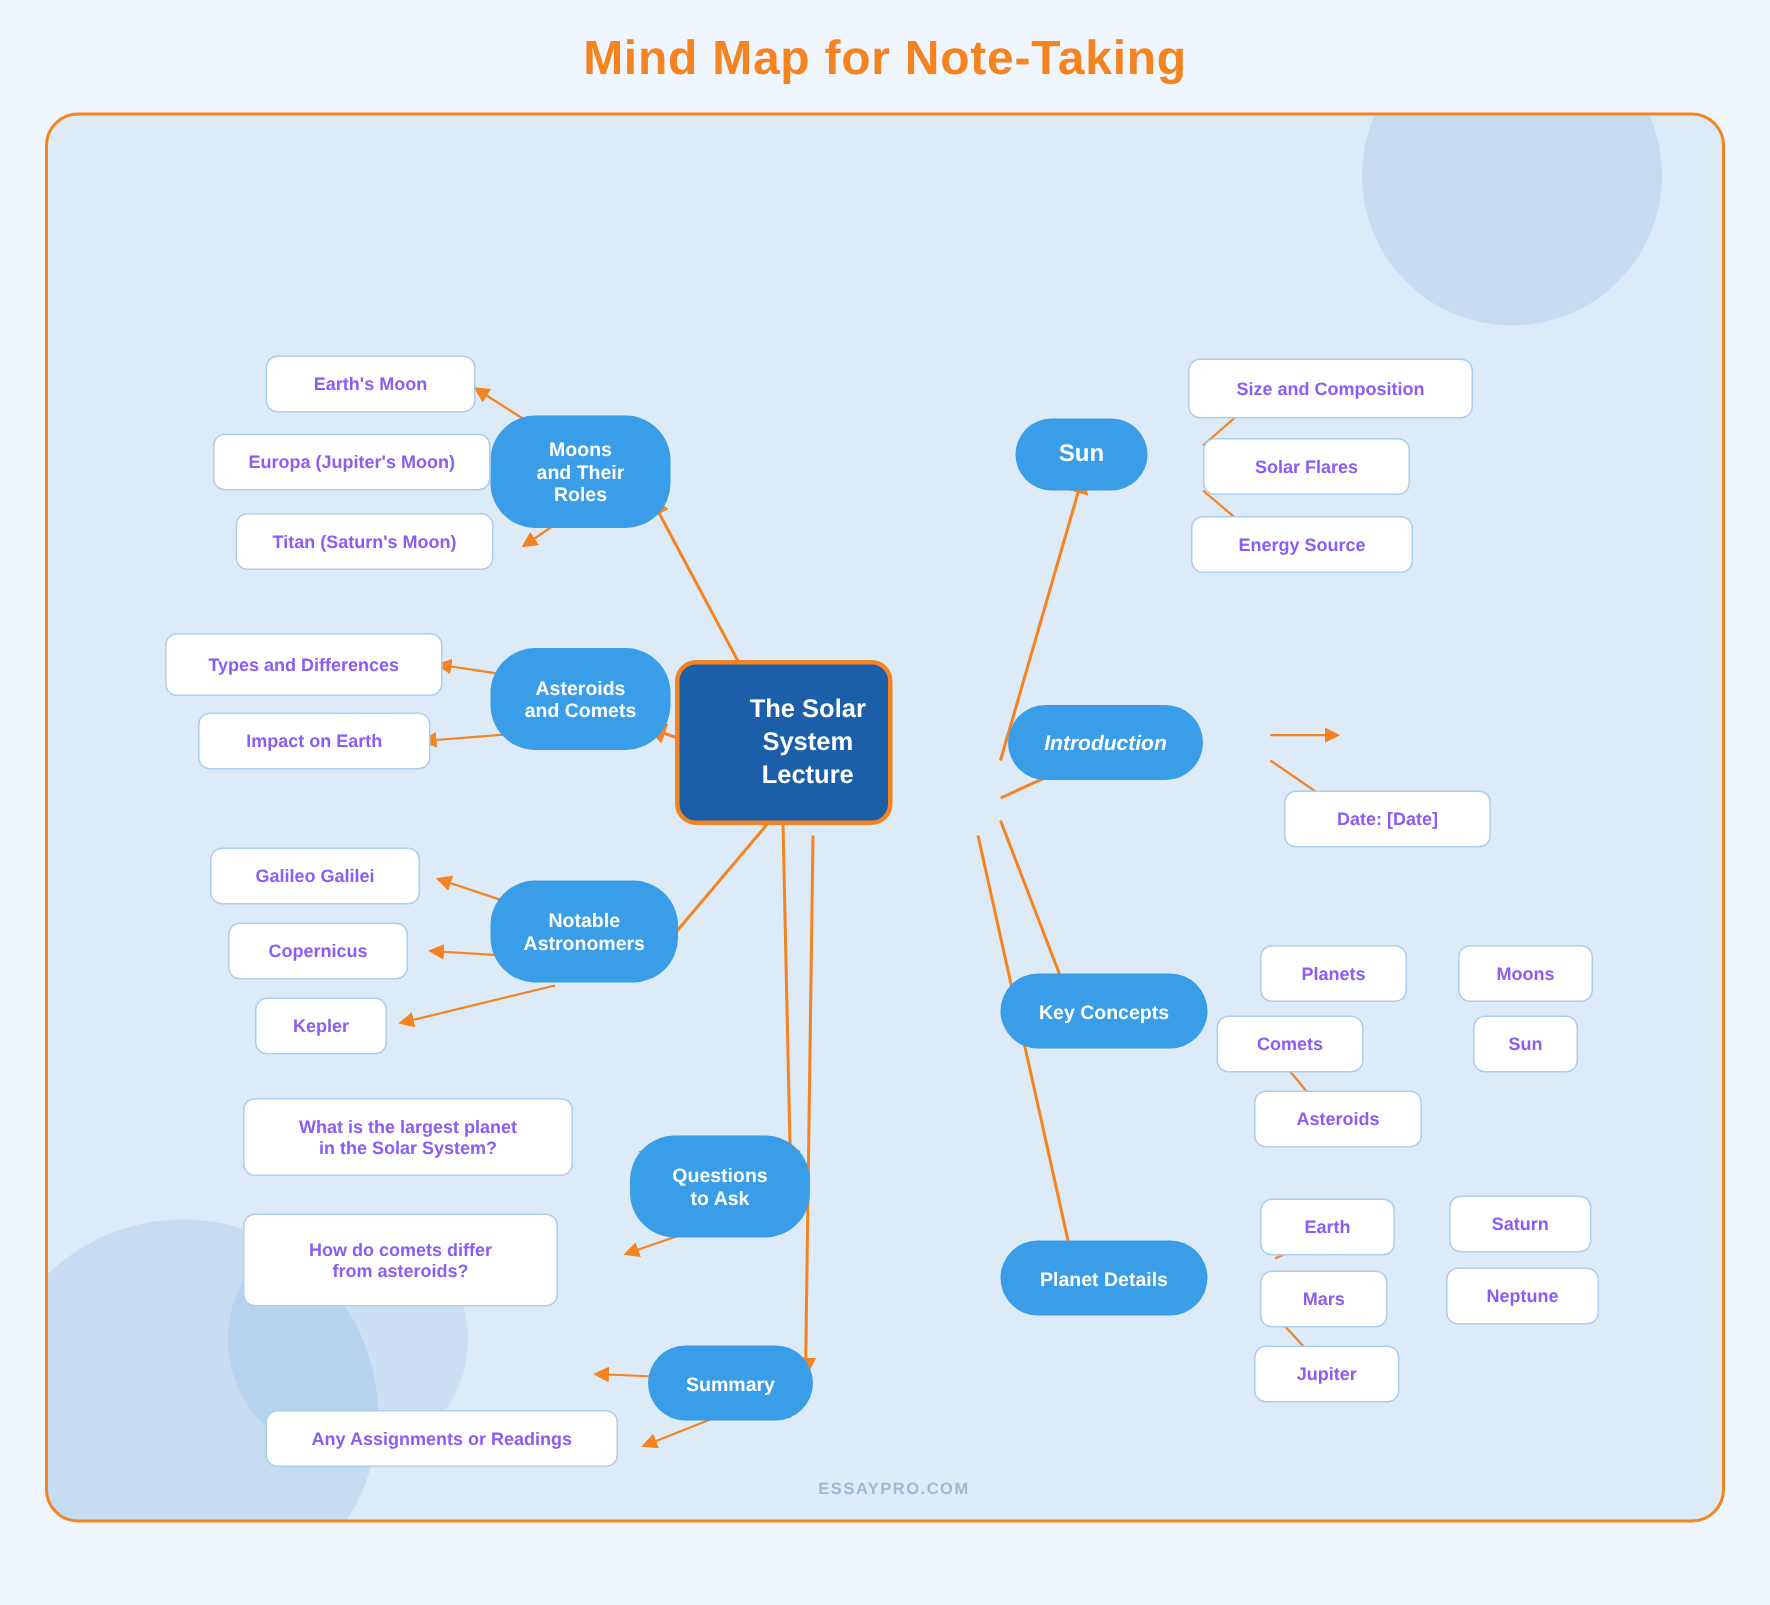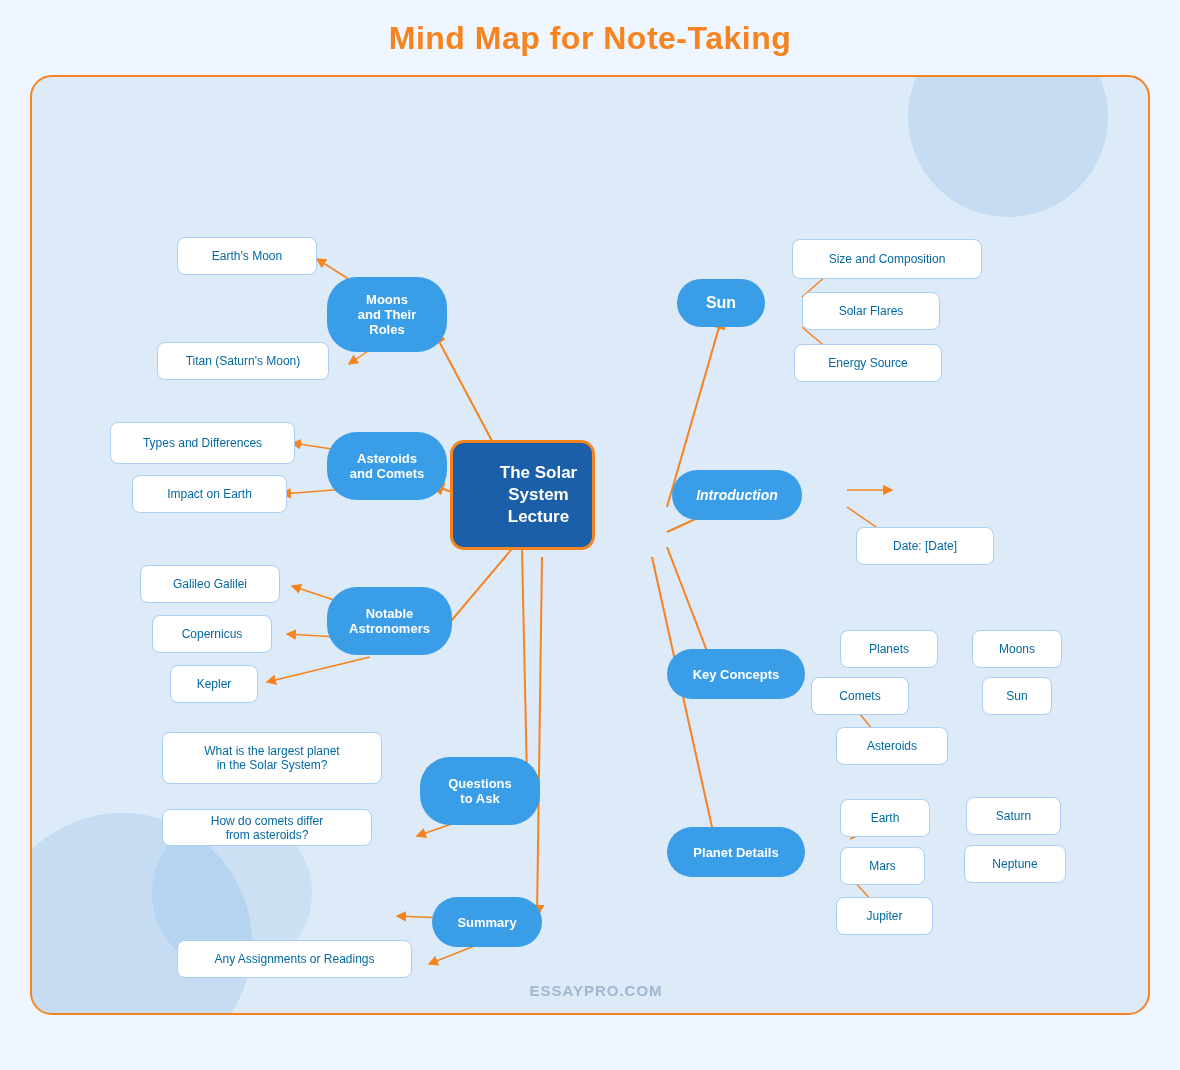--- a/index.html
+++ b/index.html
@@ -62,40 +62,40 @@
     .node-blue {
       background: #3a9de8;
       color: white;
       font-size: 13px;
       font-weight: 700;
       border-radius: 30px;
       padding: 8px 12px;
     }
     .node-white {
       background: white;
-      color: #0369a1;
+      color: #8b5cf6;
       font-size: 12px;
-      font-weight: 400;
+      font-weight: 700;
       border: 1.5px solid #aacff0;
       border-radius: 8px;
       padding: 7px 3px;
     }
     
     .connectors {
       position: absolute;
       top: 0; left: 0;
       width: 100%; height: 100%;
       pointer-events: none;
     }
     .watermark {
       position: absolute;
       bottom: 14px;
       left: 50%;
       transform: translateX(-50%);
-      font-size: 15px;
+      font-size: 11px;
       color: #a0b8d0;
       letter-spacing: 1px;
       font-weight: 600;
       padding-left: 12px;
     }
   </style>
 </head>
 <body>
 
 <h1>
@@ -179,20 +179,23 @@
   </div>
 
   <div class="node node-blue" style="left:295px;top:200px;width:120px;height:75px;">
     <span style="white-space:pre-line;font-size:13px;">Moons
 and Their
 Roles</span>
   </div>
   <div class="node node-white" style="left:145px;top:160px;width:140px;height:38px;">
     <span>Earth's Moon</span>
   </div>
+  <div class="node node-white" style="left:110px;top:212px;width:185px;height:38px;">
+    <span>Europa (Jupiter's Moon)</span>
+  </div>
   <div class="node node-white" style="left:125px;top:265px;width:172px;height:38px;">
     <span>Titan (Saturn's Moon)</span>
   </div>
 
   <div class="node node-blue" style="left:295px;top:355px;width:120px;height:68px;">
     <span style="white-space:pre-line;font-size:13px;">Asteroids
 and Comets</span>
   </div>
   <div class="node node-white" style="left:78px;top:345px;width:185px;height:42px;">
     <span>Types and Differences</span>
@@ -216,21 +219,21 @@
   </div>
 
   <div class="node node-blue" style="left:388px;top:680px;width:120px;height:68px;">
     <span style="white-space:pre-line;font-size:13px;">Questions
 to Ask</span>
   </div>
   <div class="node node-white" style="left:130px;top:655px;width:220px;height:52px;text-align:center;">
     <span style="white-space:pre-line;font-size:12px;">What is the largest planet
 in the Solar System?</span>
   </div>
-  <div class="node node-white" style="left:130px;top:732px;width:210px;height:37px;">
+  <div class="node node-white" style="left:130px;top:732px;width:210px;height:62px;">
     <span style="white-space:pre-line;font-size:12px;">How do comets differ
 from asteroids?</span>
   </div>
 
   <div class="node node-blue" style="left:400px;top:820px;width:110px;height:50px;">
     <span style="font-size:13px;">Summary</span>
   </div>
   <div class="node node-white" style="left:145px;top:863px;width:235px;height:38px;">
     <span>Any Assignments or Readings</span>
   </div>

